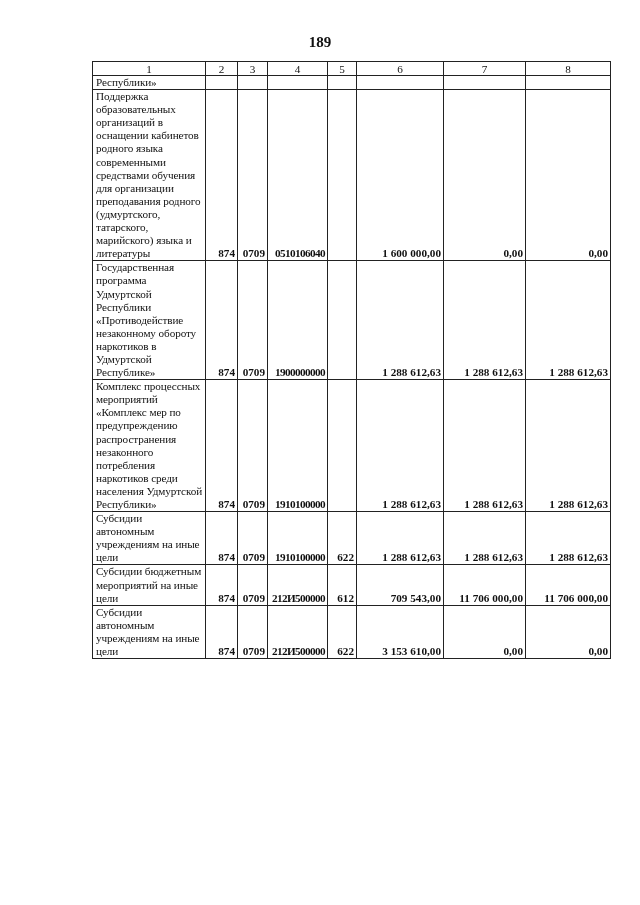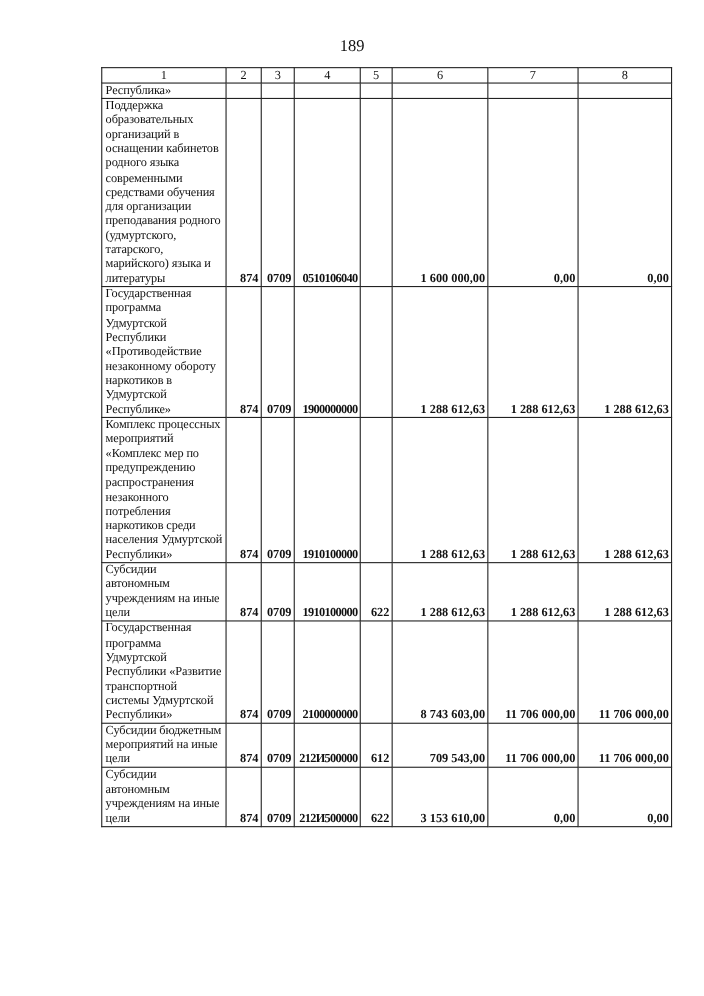--- a/index.html
+++ b/index.html
@@ -1,19 +1,19 @@
 <!DOCTYPE html>
 <html><head>
 <meta charset="utf-8">
 <style>
   html, body { margin: 0; padding: 0; background: #ffffff; }
   body { width: 640px; height: 905px; position: relative; overflow: hidden;
          font-family: "Liberation Serif", "DejaVu Serif", serif; color: #111; }
   .page-number { position: absolute; top: 34px; left: 0; width: 640px; text-align: center;
-                 font-size: 15px; }
+                 font-size: 15px; font-weight: bold; }
   table { position: absolute; left: 92px; top: 61px; border-collapse: collapse;
           table-layout: fixed; font-size: 11.2px; line-height: 13.1px; }
   td, th { border: 1px solid #222; padding: 0 2px; vertical-align: bottom; }
   th { font-weight: normal; text-align: center; height: 13px; line-height: 12px; vertical-align: middle; }
   td.name { text-align: left; vertical-align: top; padding-left: 3px; letter-spacing: -0.1px; }
   td.c { text-align: right; font-weight: bold; }
   td.r { text-align: right; padding-right: 2px; font-weight: bold; }
   td.code { letter-spacing: -0.6px; }
 </style>
 </head>
@@ -39,21 +39,21 @@
       <th>3</th>
       <th>4</th>
       <th>5</th>
       <th>6</th>
       <th>7</th>
       <th>8</th>
     </tr>
   </thead>
   <tbody id="tbody">
       <tr style="height: 13px;">
-        <td class="name">Республика»</td>
+        <td class="name">Республики»</td>
         <td class="c"></td>
         <td class="c"></td>
         <td class="c code"></td>
         <td class="c"></td>
         <td class="r"></td>
         <td class="r"></td>
         <td class="r"></td>
       </tr>
       <tr style="height: 163px;">
         <td class="name">Поддержка образовательных организаций в оснащении кабинетов родного языка современными средствами обучения для организации преподавания родного (удмуртского, татарского, марийского) языка и литературы</td>
@@ -88,30 +88,20 @@
       <tr style="height: 38px;">
         <td class="name">Субсидии автономным учреждениям на иные цели</td>
         <td class="c">874</td>
         <td class="c">0709</td>
         <td class="c code">1910100000</td>
         <td class="c">622</td>
         <td class="r">1 288 612,63</td>
         <td class="r">1 288 612,63</td>
         <td class="r">1 288 612,63</td>
       </tr>
-      <tr style="height: 76px;">
-        <td class="name">Государственная программа Удмуртской Республики «Развитие транспортной системы Удмуртской Республики»</td>
-        <td class="c">874</td>
-        <td class="c">0709</td>
-        <td class="c code">2100000000</td>
-        <td class="c"></td>
-        <td class="r">8 743 603,00</td>
-        <td class="r">11 706 000,00</td>
-        <td class="r">11 706 000,00</td>
-      </tr>
       <tr style="height: 38px;">
         <td class="name">Субсидии бюджетным мероприятий на иные цели</td>
         <td class="c">874</td>
         <td class="c">0709</td>
         <td class="c code">212И500000</td>
         <td class="c">612</td>
         <td class="r">709 543,00</td>
         <td class="r">11 706 000,00</td>
         <td class="r">11 706 000,00</td>
       </tr>

